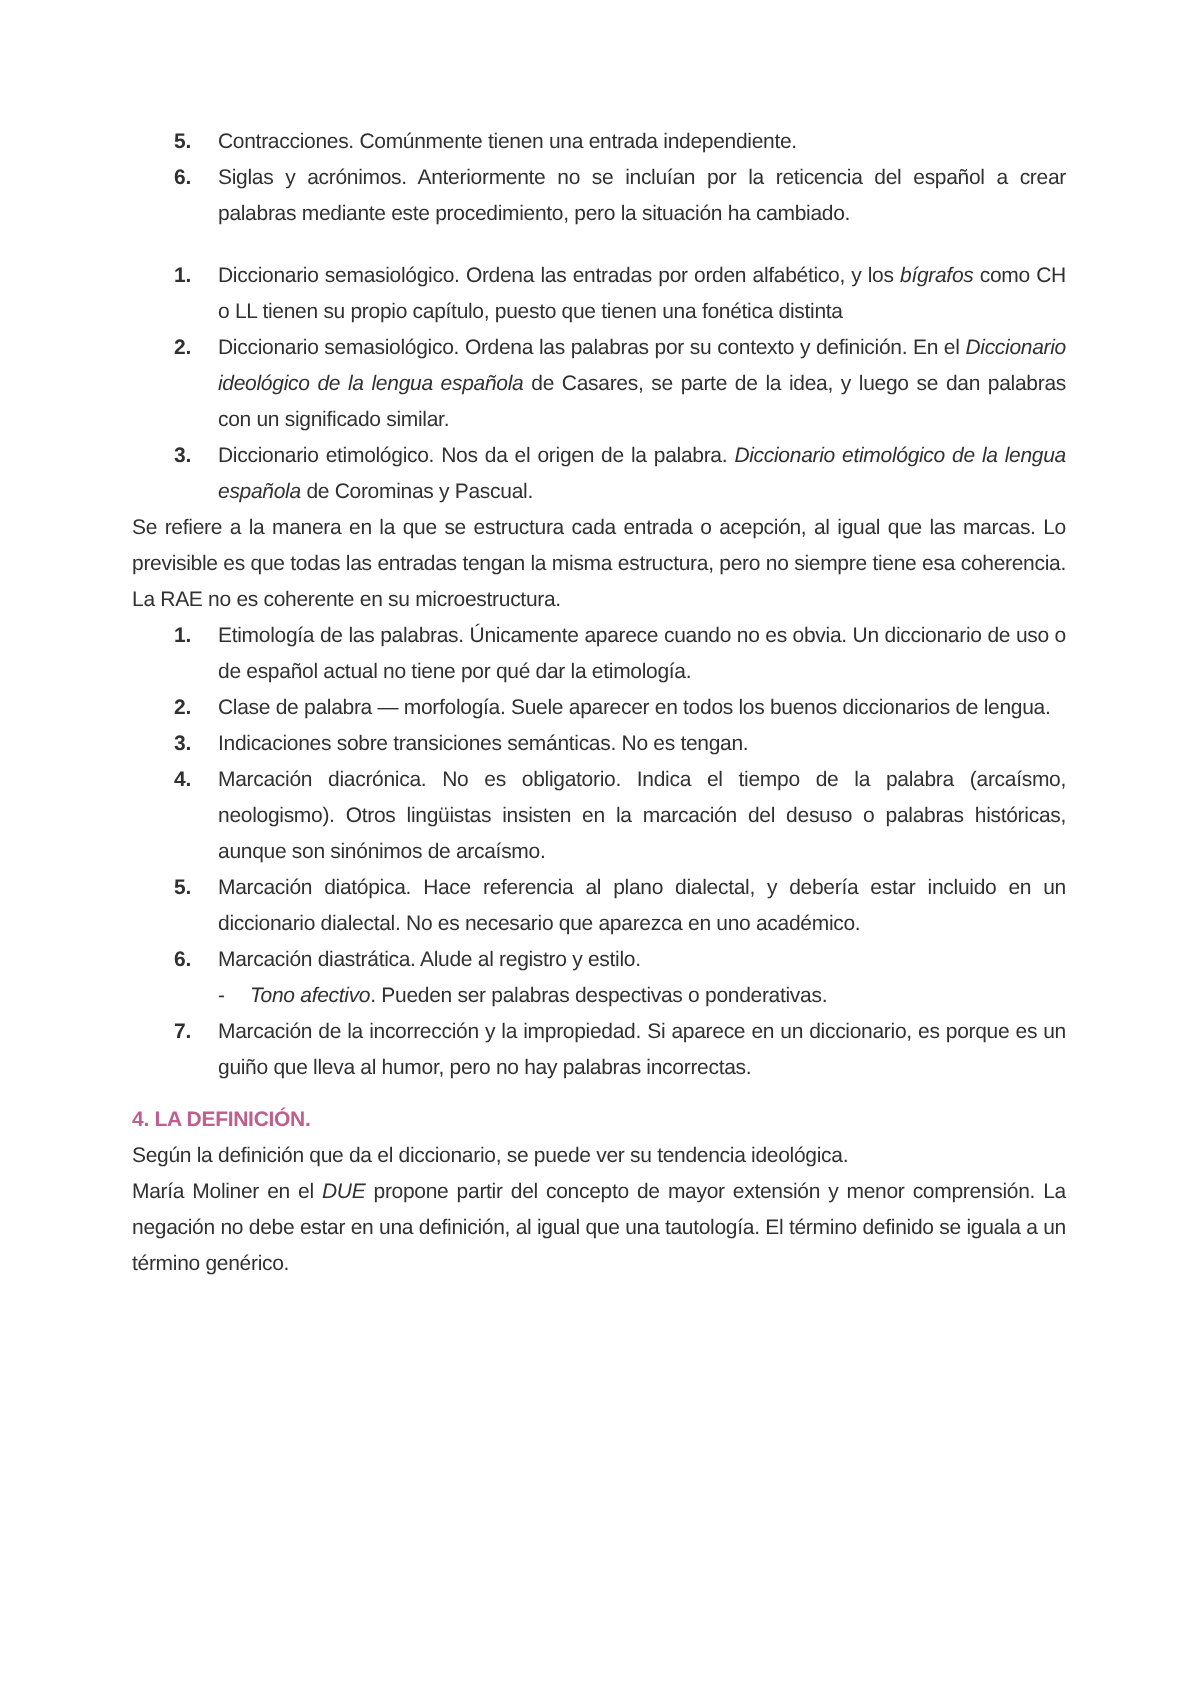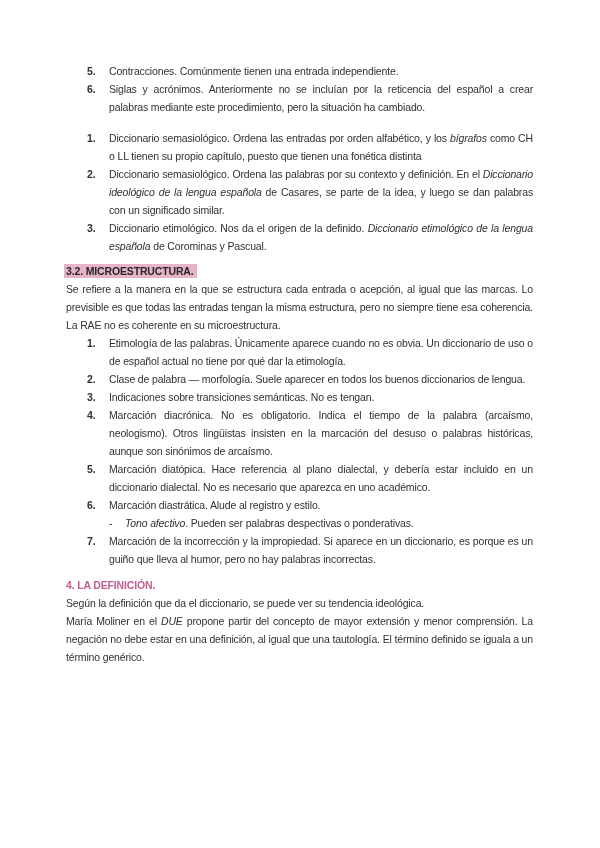--- a/index.html
+++ b/index.html
@@ -69,24 +69,23 @@
         <div class="li">
           <span class="num">1.</span>
           <div class="litext"><span class="b ">Diccionario semasiológico. </span><span>Ordena las entradas por </span><span class="b ">orden alfabético</span><span>, y los </span><span class="i">bígrafos</span><span> como CH o LL tienen su propio capítulo, puesto que tienen una fonética distinta</span></div>
         </div>
         <div class="li">
           <span class="num">2.</span>
           <div class="litext"><span class="b ">Diccionario semasiológico. </span><span>Ordena las palabras por su </span><span class="b ">contexto y definición. </span><span>En el </span><span class="i">Diccionario ideológico de la lengua española</span><span> de Casares, se parte de la idea, y luego se dan palabras con un significado similar.</span></div>
         </div>
         <div class="li">
           <span class="num">3.</span>
-          <div class="litext"><span class="b ">Diccionario etimológico. </span><span>Nos da el </span><span class="b ">origen</span><span> de la definido. </span><span class="i">Diccionario etimológico de la lengua española</span><span> de Corominas y Pascual.</span></div>
+          <div class="litext"><span class="b ">Diccionario etimológico. </span><span>Nos da el </span><span class="b ">origen</span><span> de la palabra. </span><span class="i">Diccionario etimológico de la lengua española</span><span> de Corominas y Pascual.</span></div>
         </div>
       </div>
-      <div class="hblock"><span class="highlight">3.2. MICROESTRUCTURA.</span></div>
       <div class="para"><span>Se refiere a la manera en la que se </span><span class="b ">estructura cada entrada o acepción</span><span>, al igual que las marcas. Lo previsible es que todas las entradas tengan la misma estructura, pero no siempre tiene esa coherencia. La RAE no es coherente en su microestructura.</span></div>
       <div class="list">
         <div class="li">
           <span class="num">1.</span>
           <div class="litext"><span class="b ">Etimología de las palabras. </span><span>Únicamente aparece cuando no es obvia. Un diccionario de uso o de español actual no tiene por qué dar la etimología.</span></div>
         </div>
         <div class="li">
           <span class="num">2.</span>
           <div class="litext"><span class="b ">Clase de palabra — morfología. </span><span>Suele aparecer en todos los buenos diccionarios de lengua.</span></div>
         </div>

